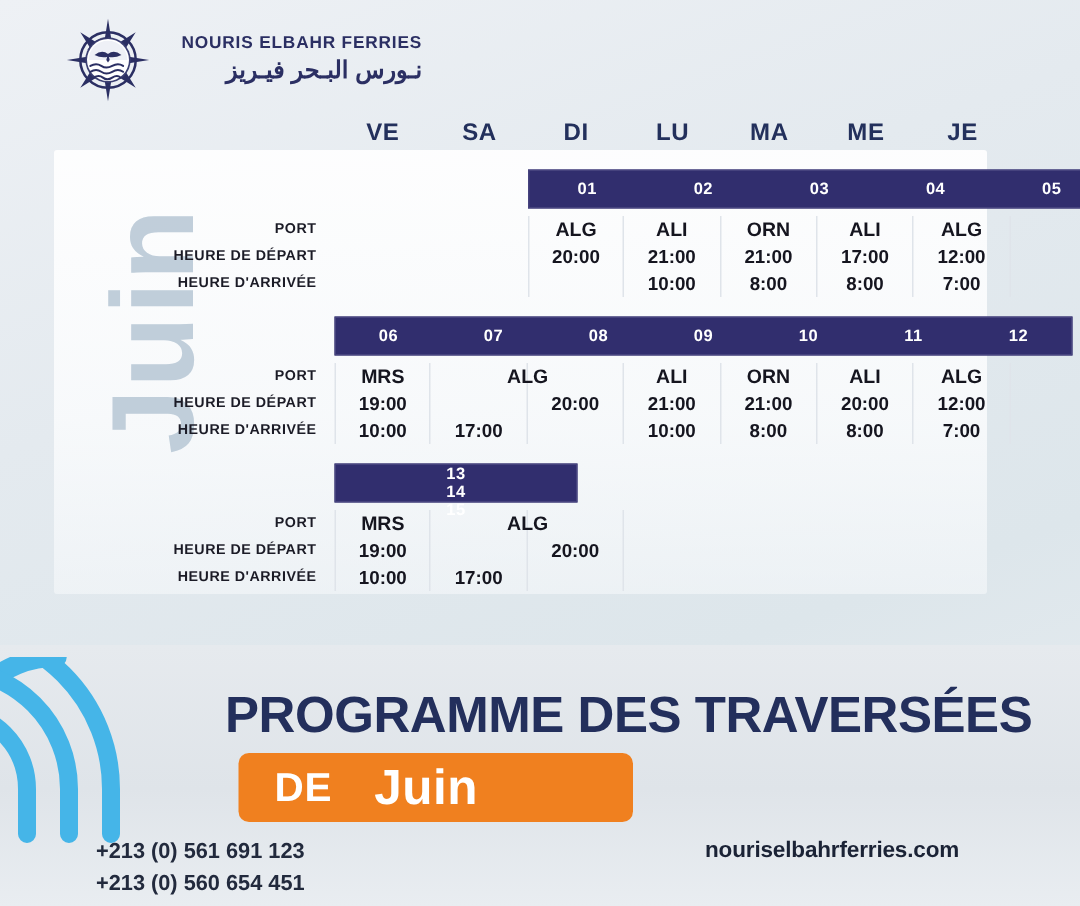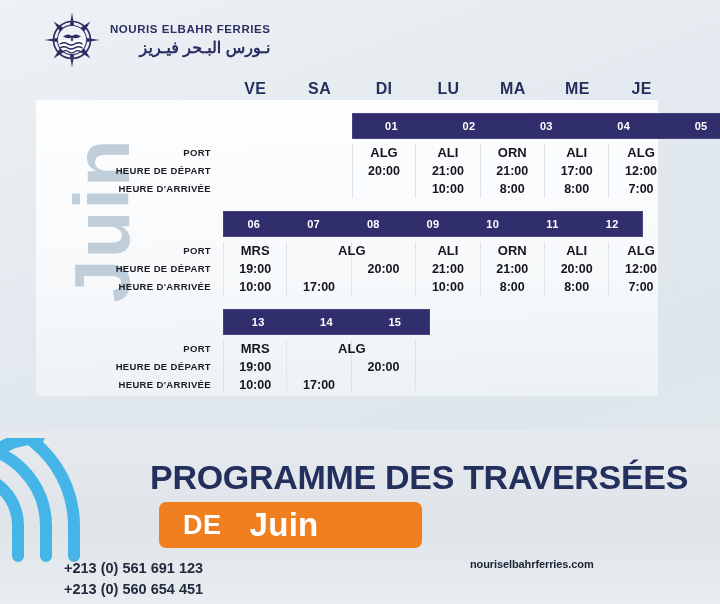--- a/index.html
+++ b/index.html
@@ -12,21 +12,21 @@
     background: linear-gradient(160deg,#eef1f5 0%,#e4eaef 35%,#dde6eb 70%,#e8edf1 100%);
     position: relative;
   }
 
   
   #header {
     position: absolute; left: 0; top: 0; width: 720px; height: 80px;
     display: flex; align-items: center; padding-left: 44px;
   }
   #logo-mark { width: 56px; height: 56px; flex: 0 0 56px; }
-  #brand-text { margin-left: 10px; line-height: 1.25; }
+  #brand-text { margin-left: 21px; line-height: 1.25; }
   #brand-latin {
     font-size: 11.5px; font-weight: bold; letter-spacing: .55px;
     color: #2b2f63;
   }
   #brand-arabic {
     font-size: 16px; font-weight: bold; color: #2b2f63;
     letter-spacing: .4px; direction: rtl; margin-top: 2px;
   }
 
   
@@ -126,21 +126,21 @@
   #badge-month {
     margin-left: 28px; font-size: 33px; font-weight: bold;
     color: #ffffff; letter-spacing: .3px;
   }
   #phones {
     position: absolute; left: 64px; top: 128px;
     font-size: 14.5px; font-weight: bold; color: #222a3d; line-height: 1.45;
   }
   #website {
     position: absolute; left: 470px; top: 128px;
-    font-size: 11px; font-weight: bold; color: #1b2336;
+    font-size: 15px; font-weight: bold; color: #1b2336;
     letter-spacing: -.1px;
   }
 </style>
 </head>
 <body>
 
 <div id="header">
   <div id="logo-mark">
     <svg viewBox="0 0 100 100" width="56" height="56" aria-hidden="true">
       <g fill="#2b2f63">
@@ -221,21 +221,21 @@
             <div class="line">17:00</div>
             <div class="line">8:00</div>
           </div>
           <div class="cell">
             <div class="line port">ALG</div>
             <div class="line">12:00</div>
             <div class="line">7:00</div>
           </div>
         </div>
       </div>
-      <div class="week-bar" style="top: 211px; left: 207px; width: 420px;">
+      <div class="week-bar" style="top: 211px; left: 207px; width: 492px;">
         <div class="daynum">06</div>
         <div class="daynum">07</div>
         <div class="daynum">08</div>
         <div class="daynum">09</div>
         <div class="daynum">10</div>
         <div class="daynum">11</div>
         <div class="daynum">12</div>
       </div>
       <div class="week-body" style="top: 242px; width: 720px;">
         <div class="rowlabels">
@@ -275,21 +275,21 @@
             <div class="line">8:00</div>
           </div>
           <div class="cell">
             <div class="line port">ALG</div>
             <div class="line">12:00</div>
             <div class="line">7:00</div>
           </div>
           <div class="span-label" style="left: 64.4px; width: 128.8px;">ALG</div>
         </div>
       </div>
-      <div class="week-bar" style="top: 309px; left: 207px; width: 207px;">
+      <div class="week-bar" style="top: 309px; left: 207px; width: 162px; flex-direction: column;">
         <div class="daynum">13</div>
         <div class="daynum">14</div>
         <div class="daynum">15</div>
       </div>
       <div class="week-body" style="top: 340px; width: 720px;">
         <div class="rowlabels">
           <div class="rowlabel">PORT</div>
           <div class="rowlabel">HEURE DE DÉPART</div>
           <div class="rowlabel">HEURE D'ARRIVÉE</div>
         </div>

